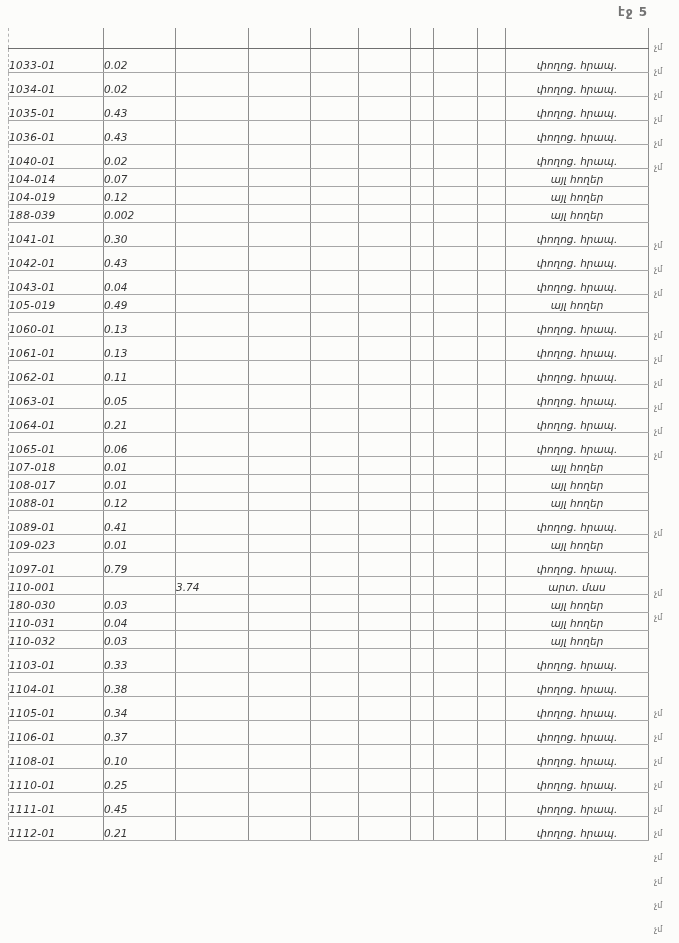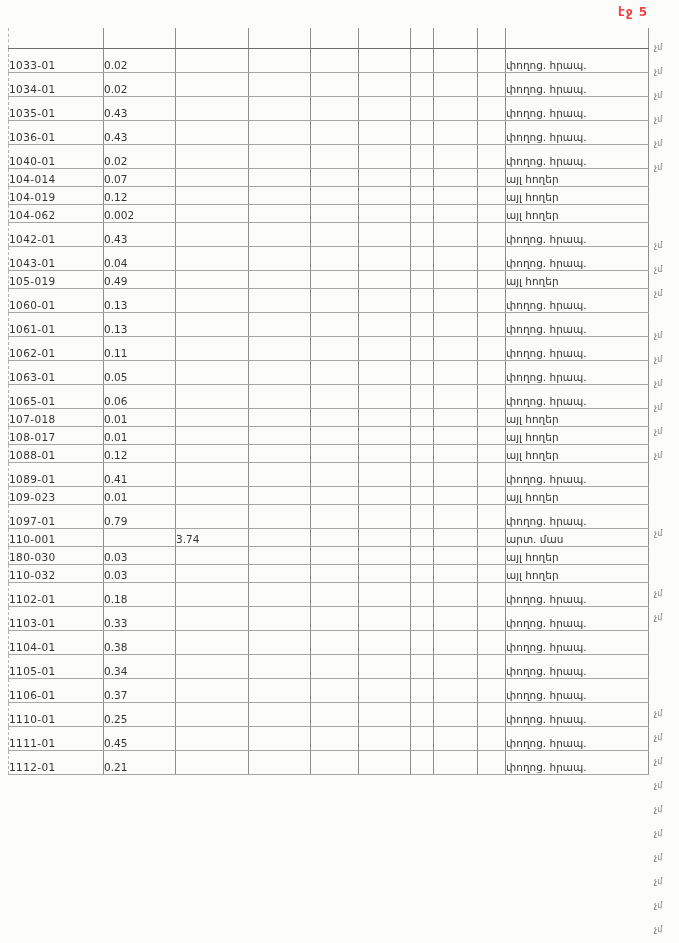--- a/index.html
+++ b/index.html
@@ -12,42 +12,43 @@
     color: #3c3c3c;
     overflow: hidden;
   }
   .page-label {
     position: absolute;
     top: 5px;
     left: 618px;
     font-size: 12px;
     font-weight: bold;
     letter-spacing: 1px;
-    color: #ef4444;
+    color: #737373;
   }
   table.records {
     position: absolute;
     left: 8px;
     top: 28px;
     width: 640px;
     border-collapse: collapse;
     table-layout: fixed;
+    font-style: italic;
   }
   table.records td {
     border-left: 1px solid #8c8c8c;
     border-bottom: 1px solid #a6a6a6;
     font-size: 10.5px;
     padding: 0 0 1px 0;
     vertical-align: bottom;
     white-space: nowrap;
     overflow: hidden;
     color: #343434;
   }
   table.records tr td:first-child { border-left: 1px dashed #b3b3b3; }
-  table.records tr td:last-child  { border-right: 1px solid #8f8f8f; }
+  table.records tr td:last-child  { border-right: 1px solid #8f8f8f; text-align: center; }
   tr.row-top { height: 20px; }
   tr.row-top td { border-bottom: 1px solid #6f6f6f; }
   tr.row-tall  { height: 24px; }
   tr.row-short { height: 18px; }
   td.c-code  { padding-left: 10px; border-bottom: 1px solid #4a4a4a; letter-spacing: 0.4px; }
   td.c-value { padding-left: 28px; border-bottom: 1px solid #4a4a4a; }
   td.c-v3    { padding-left: 18px; }
   td.c-land  { padding-left: 8px;  border-bottom: 1px solid #4a4a4a; }
   .margin-marks { position: absolute; left: 0; top: 7px; width: 544px; height: 943px; pointer-events: none; padding-left: 32px; }
   .margin-mark {
@@ -169,30 +170,42 @@
     <td class="c-v3"></td>
     <td></td>
     <td></td>
     <td></td>
     <td></td>
     <td></td>
     <td></td>
     <td class="c-land">այլ հողեր</td>
   </tr>
         <tr class="row-short">
-    <td class="c-code">104-062</td>
+    <td class="c-code">188-039</td>
     <td class="c-value">0.002</td>
     <td class="c-v3"></td>
     <td></td>
     <td></td>
     <td></td>
     <td></td>
     <td></td>
     <td></td>
     <td class="c-land">այլ հողեր</td>
+  </tr>
+        <tr class="row-tall">
+    <td class="c-code">1041-01</td>
+    <td class="c-value">0.30</td>
+    <td class="c-v3"></td>
+    <td></td>
+    <td></td>
+    <td></td>
+    <td></td>
+    <td></td>
+    <td></td>
+    <td class="c-land">փողոց. հրապ.</td>
   </tr>
         <tr class="row-tall">
     <td class="c-code">1042-01</td>
     <td class="c-value">0.43</td>
     <td class="c-v3"></td>
     <td></td>
     <td></td>
     <td></td>
     <td></td>
     <td></td>
@@ -255,20 +268,32 @@
     <td></td>
     <td></td>
     <td></td>
     <td></td>
     <td></td>
     <td class="c-land">փողոց. հրապ.</td>
   </tr>
         <tr class="row-tall">
     <td class="c-code">1063-01</td>
     <td class="c-value">0.05</td>
+    <td class="c-v3"></td>
+    <td></td>
+    <td></td>
+    <td></td>
+    <td></td>
+    <td></td>
+    <td></td>
+    <td class="c-land">փողոց. հրապ.</td>
+  </tr>
+        <tr class="row-tall">
+    <td class="c-code">1064-01</td>
+    <td class="c-value">0.21</td>
     <td class="c-v3"></td>
     <td></td>
     <td></td>
     <td></td>
     <td></td>
     <td></td>
     <td></td>
     <td class="c-land">փողոց. հրապ.</td>
   </tr>
         <tr class="row-tall">
@@ -373,44 +398,44 @@
     <td class="c-v3"></td>
     <td></td>
     <td></td>
     <td></td>
     <td></td>
     <td></td>
     <td></td>
     <td class="c-land">այլ հողեր</td>
   </tr>
         <tr class="row-short">
+    <td class="c-code">110-031</td>
+    <td class="c-value">0.04</td>
+    <td class="c-v3"></td>
+    <td></td>
+    <td></td>
+    <td></td>
+    <td></td>
+    <td></td>
+    <td></td>
+    <td class="c-land">այլ հողեր</td>
+  </tr>
+        <tr class="row-short">
     <td class="c-code">110-032</td>
     <td class="c-value">0.03</td>
     <td class="c-v3"></td>
     <td></td>
     <td></td>
     <td></td>
     <td></td>
     <td></td>
     <td></td>
     <td class="c-land">այլ հողեր</td>
   </tr>
         <tr class="row-tall">
-    <td class="c-code">1102-01</td>
-    <td class="c-value">0.18</td>
-    <td class="c-v3"></td>
-    <td></td>
-    <td></td>
-    <td></td>
-    <td></td>
-    <td></td>
-    <td></td>
-    <td class="c-land">փողոց. հրապ.</td>
-  </tr>
-        <tr class="row-tall">
     <td class="c-code">1103-01</td>
     <td class="c-value">0.33</td>
     <td class="c-v3"></td>
     <td></td>
     <td></td>
     <td></td>
     <td></td>
     <td></td>
     <td></td>
     <td class="c-land">փողոց. հրապ.</td>
@@ -435,20 +460,32 @@
     <td></td>
     <td></td>
     <td></td>
     <td></td>
     <td></td>
     <td class="c-land">փողոց. հրապ.</td>
   </tr>
         <tr class="row-tall">
     <td class="c-code">1106-01</td>
     <td class="c-value">0.37</td>
+    <td class="c-v3"></td>
+    <td></td>
+    <td></td>
+    <td></td>
+    <td></td>
+    <td></td>
+    <td></td>
+    <td class="c-land">փողոց. հրապ.</td>
+  </tr>
+        <tr class="row-tall">
+    <td class="c-code">1108-01</td>
+    <td class="c-value">0.10</td>
     <td class="c-v3"></td>
     <td></td>
     <td></td>
     <td></td>
     <td></td>
     <td></td>
     <td></td>
     <td class="c-land">փողոց. հրապ.</td>
   </tr>
         <tr class="row-tall">

